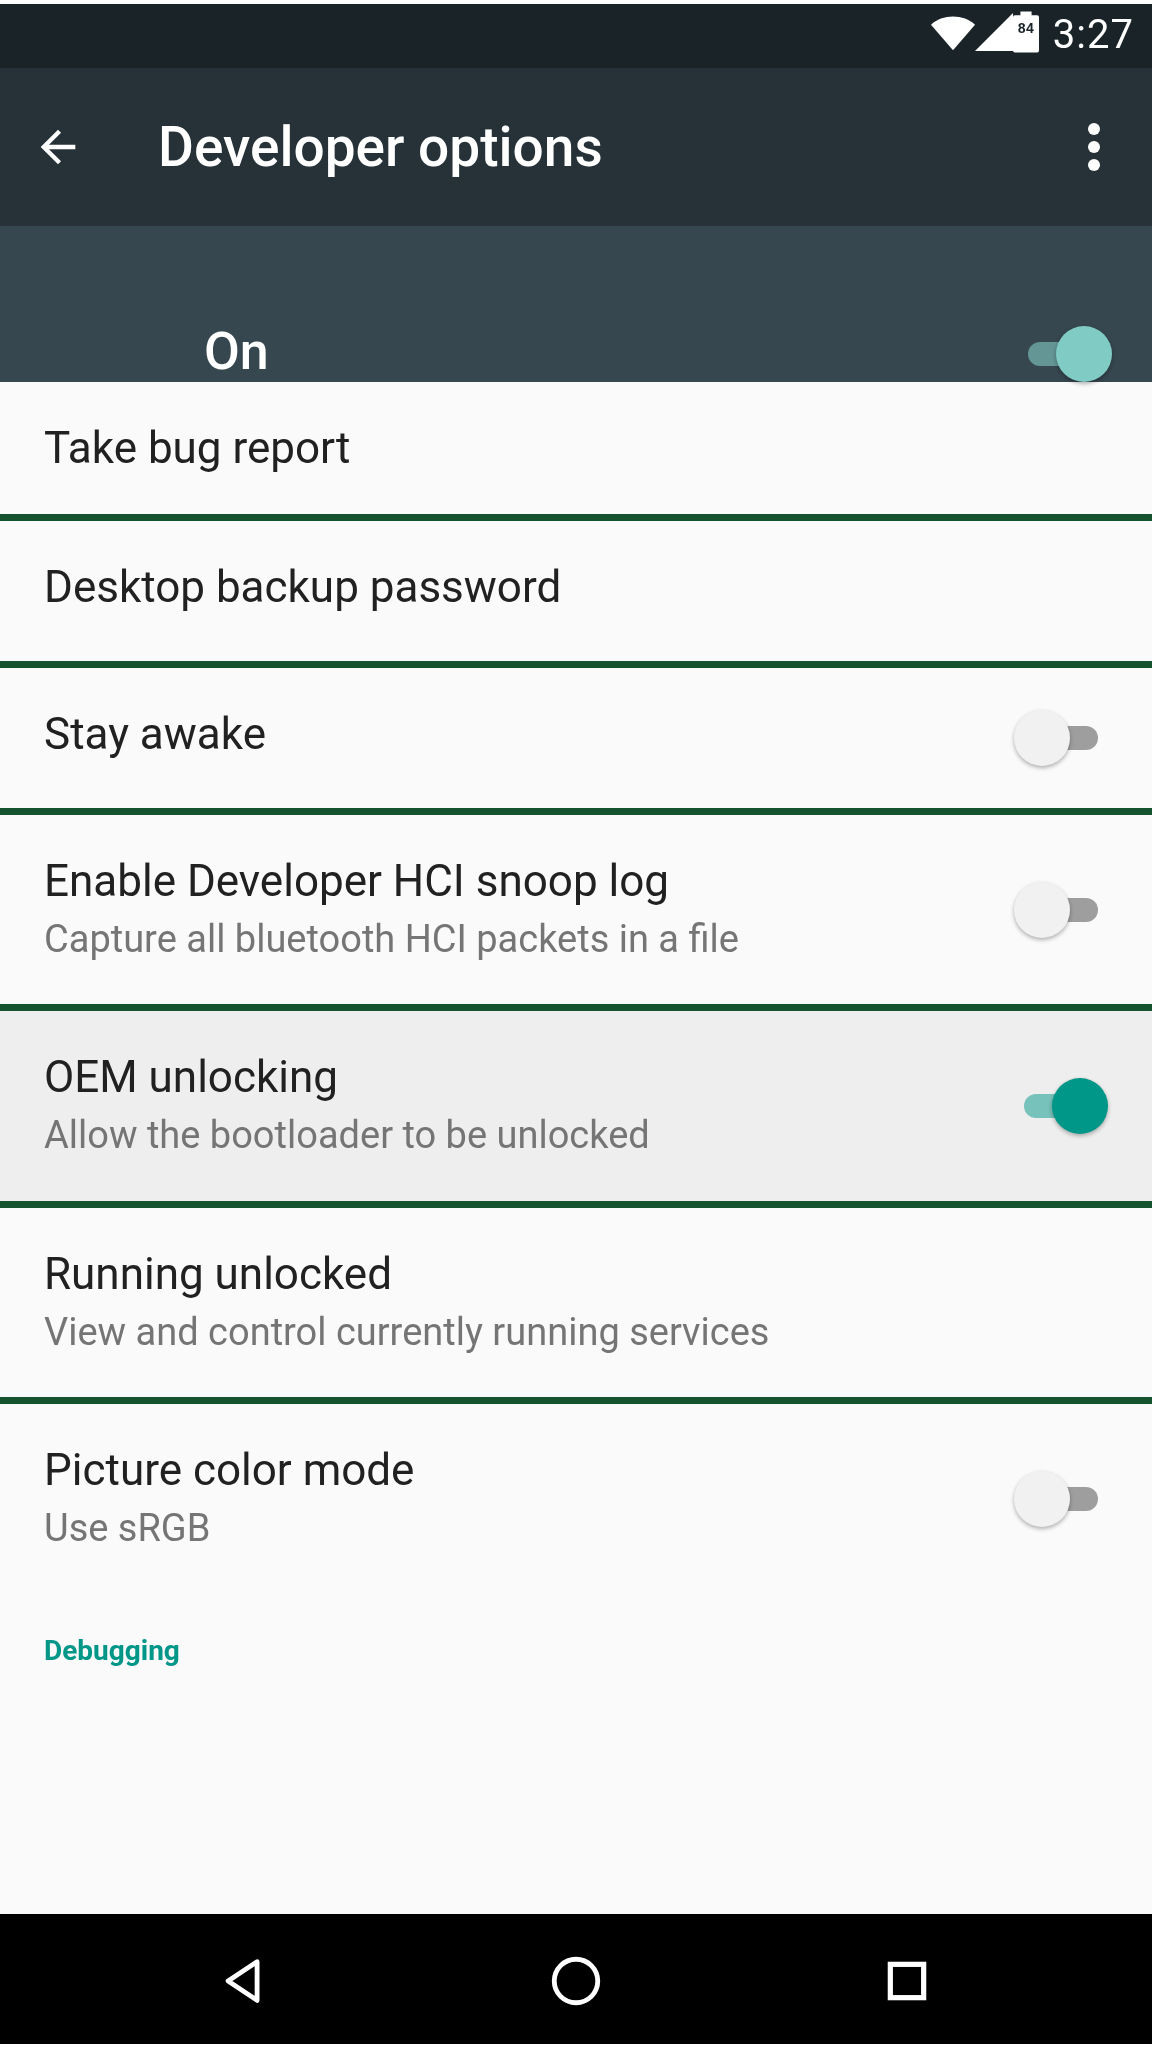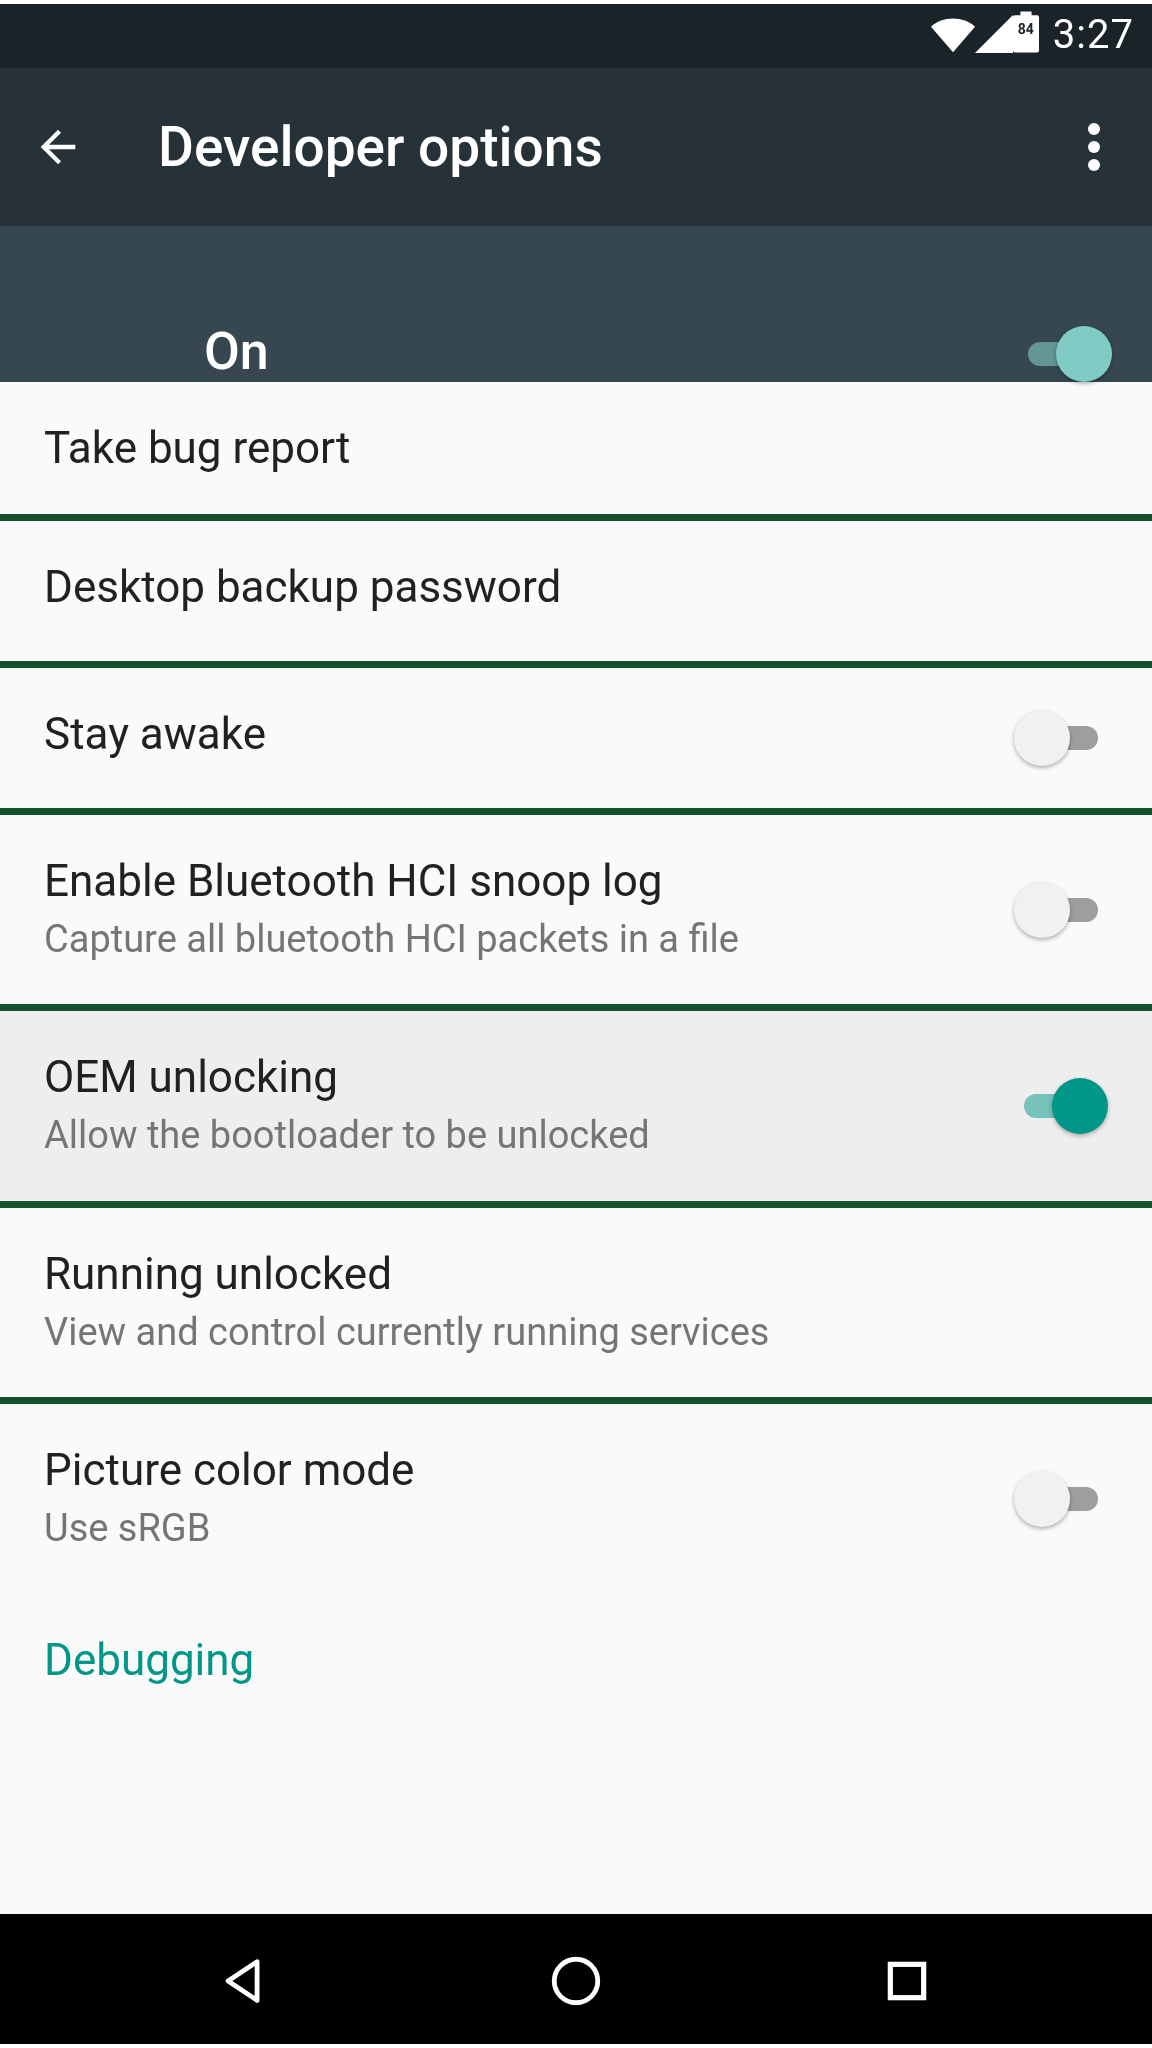--- a/index.html
+++ b/index.html
@@ -22,21 +22,21 @@
   .status-bar {
     height: 68px;
     background: #1a2327;
     display: flex;
     align-items: center;
     justify-content: flex-end;
     padding: 0 18px;
     color: #fff;
     gap: 8px;
   }
-  .status-icons { display: flex; align-items: flex-end; gap: 0; }
+  .status-icons { display: flex; align-items: center; gap: 0; font-family: Liberation Mono, monospace; }
   .status-time { font-size: 40px; font-weight: 400; letter-spacing: 1px; margin-left: 6px; }
   
   .app-bar {
     height: 158px;
     background: #263238;
     display: flex;
     align-items: center;
     padding: 0 28px;
     box-shadow: 0 4px 6px rgba(0,0,0,.2);
   }
@@ -92,22 +92,22 @@
     color: #757575;
     line-height: 1.3;
   }
   .row .switch-wrap { margin-left: 24px; }
   
   .section-header {
     padding: 40px 44px 10px 44px;
     background: #fafafa;
   }
   .section-header .label {
-    font-size: 44px;
-    font-weight: 400;
+    font-size: 28px;
+    font-weight: 700;
     color: #009688;
   }
   
   .switch {
     position: relative;
     width: 94px;
     height: 56px;
   }
   .switch .track {
     position: absolute;
@@ -222,21 +222,21 @@
       <div class="switch-wrap">
         <div class="switch">
             <div class="track"></div>
             <div class="thumb"></div>
           </div>
       </div>
     </div>
 
     <div class="row">
       <div class="text">
-        <div class="title-text">Enable Bluetooth HCI snoop log</div>
+        <div class="title-text">Enable Developer HCI snoop log</div>
         <div class="sub-text">Capture all bluetooth HCI packets in a file</div>
       </div>
       <div class="switch-wrap">
         <div class="switch">
             <div class="track"></div>
             <div class="thumb"></div>
           </div>
       </div>
     </div>
 

